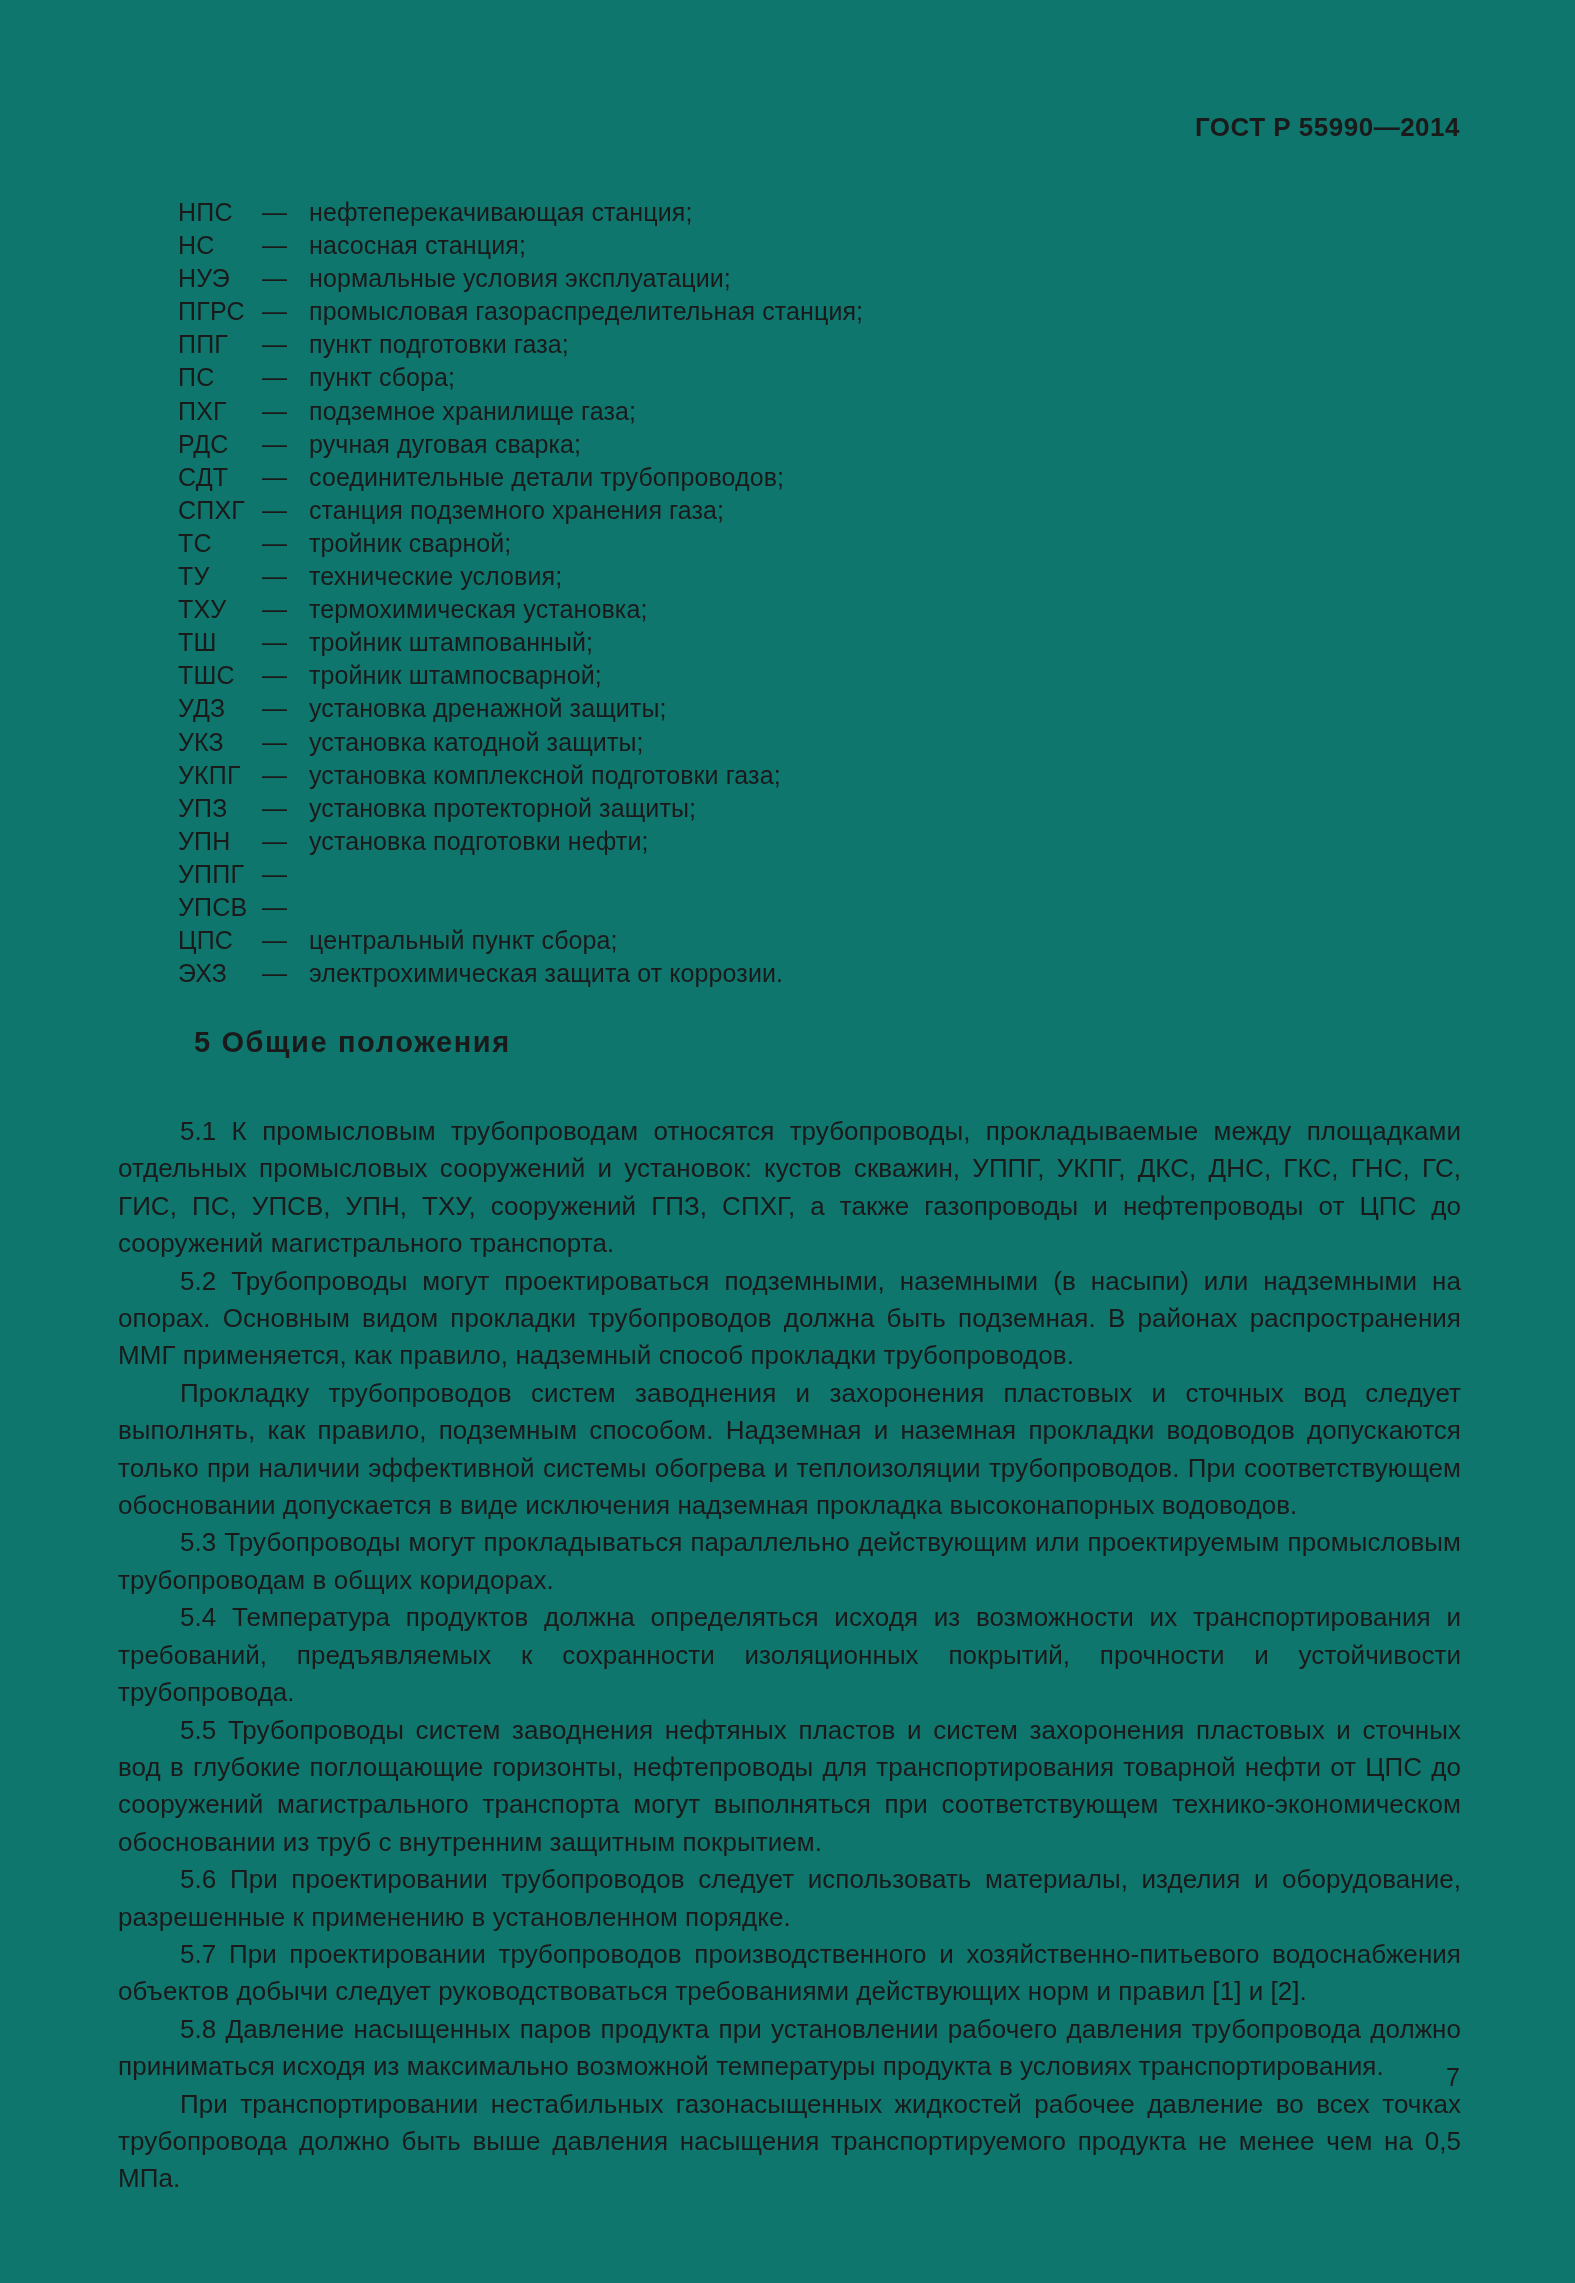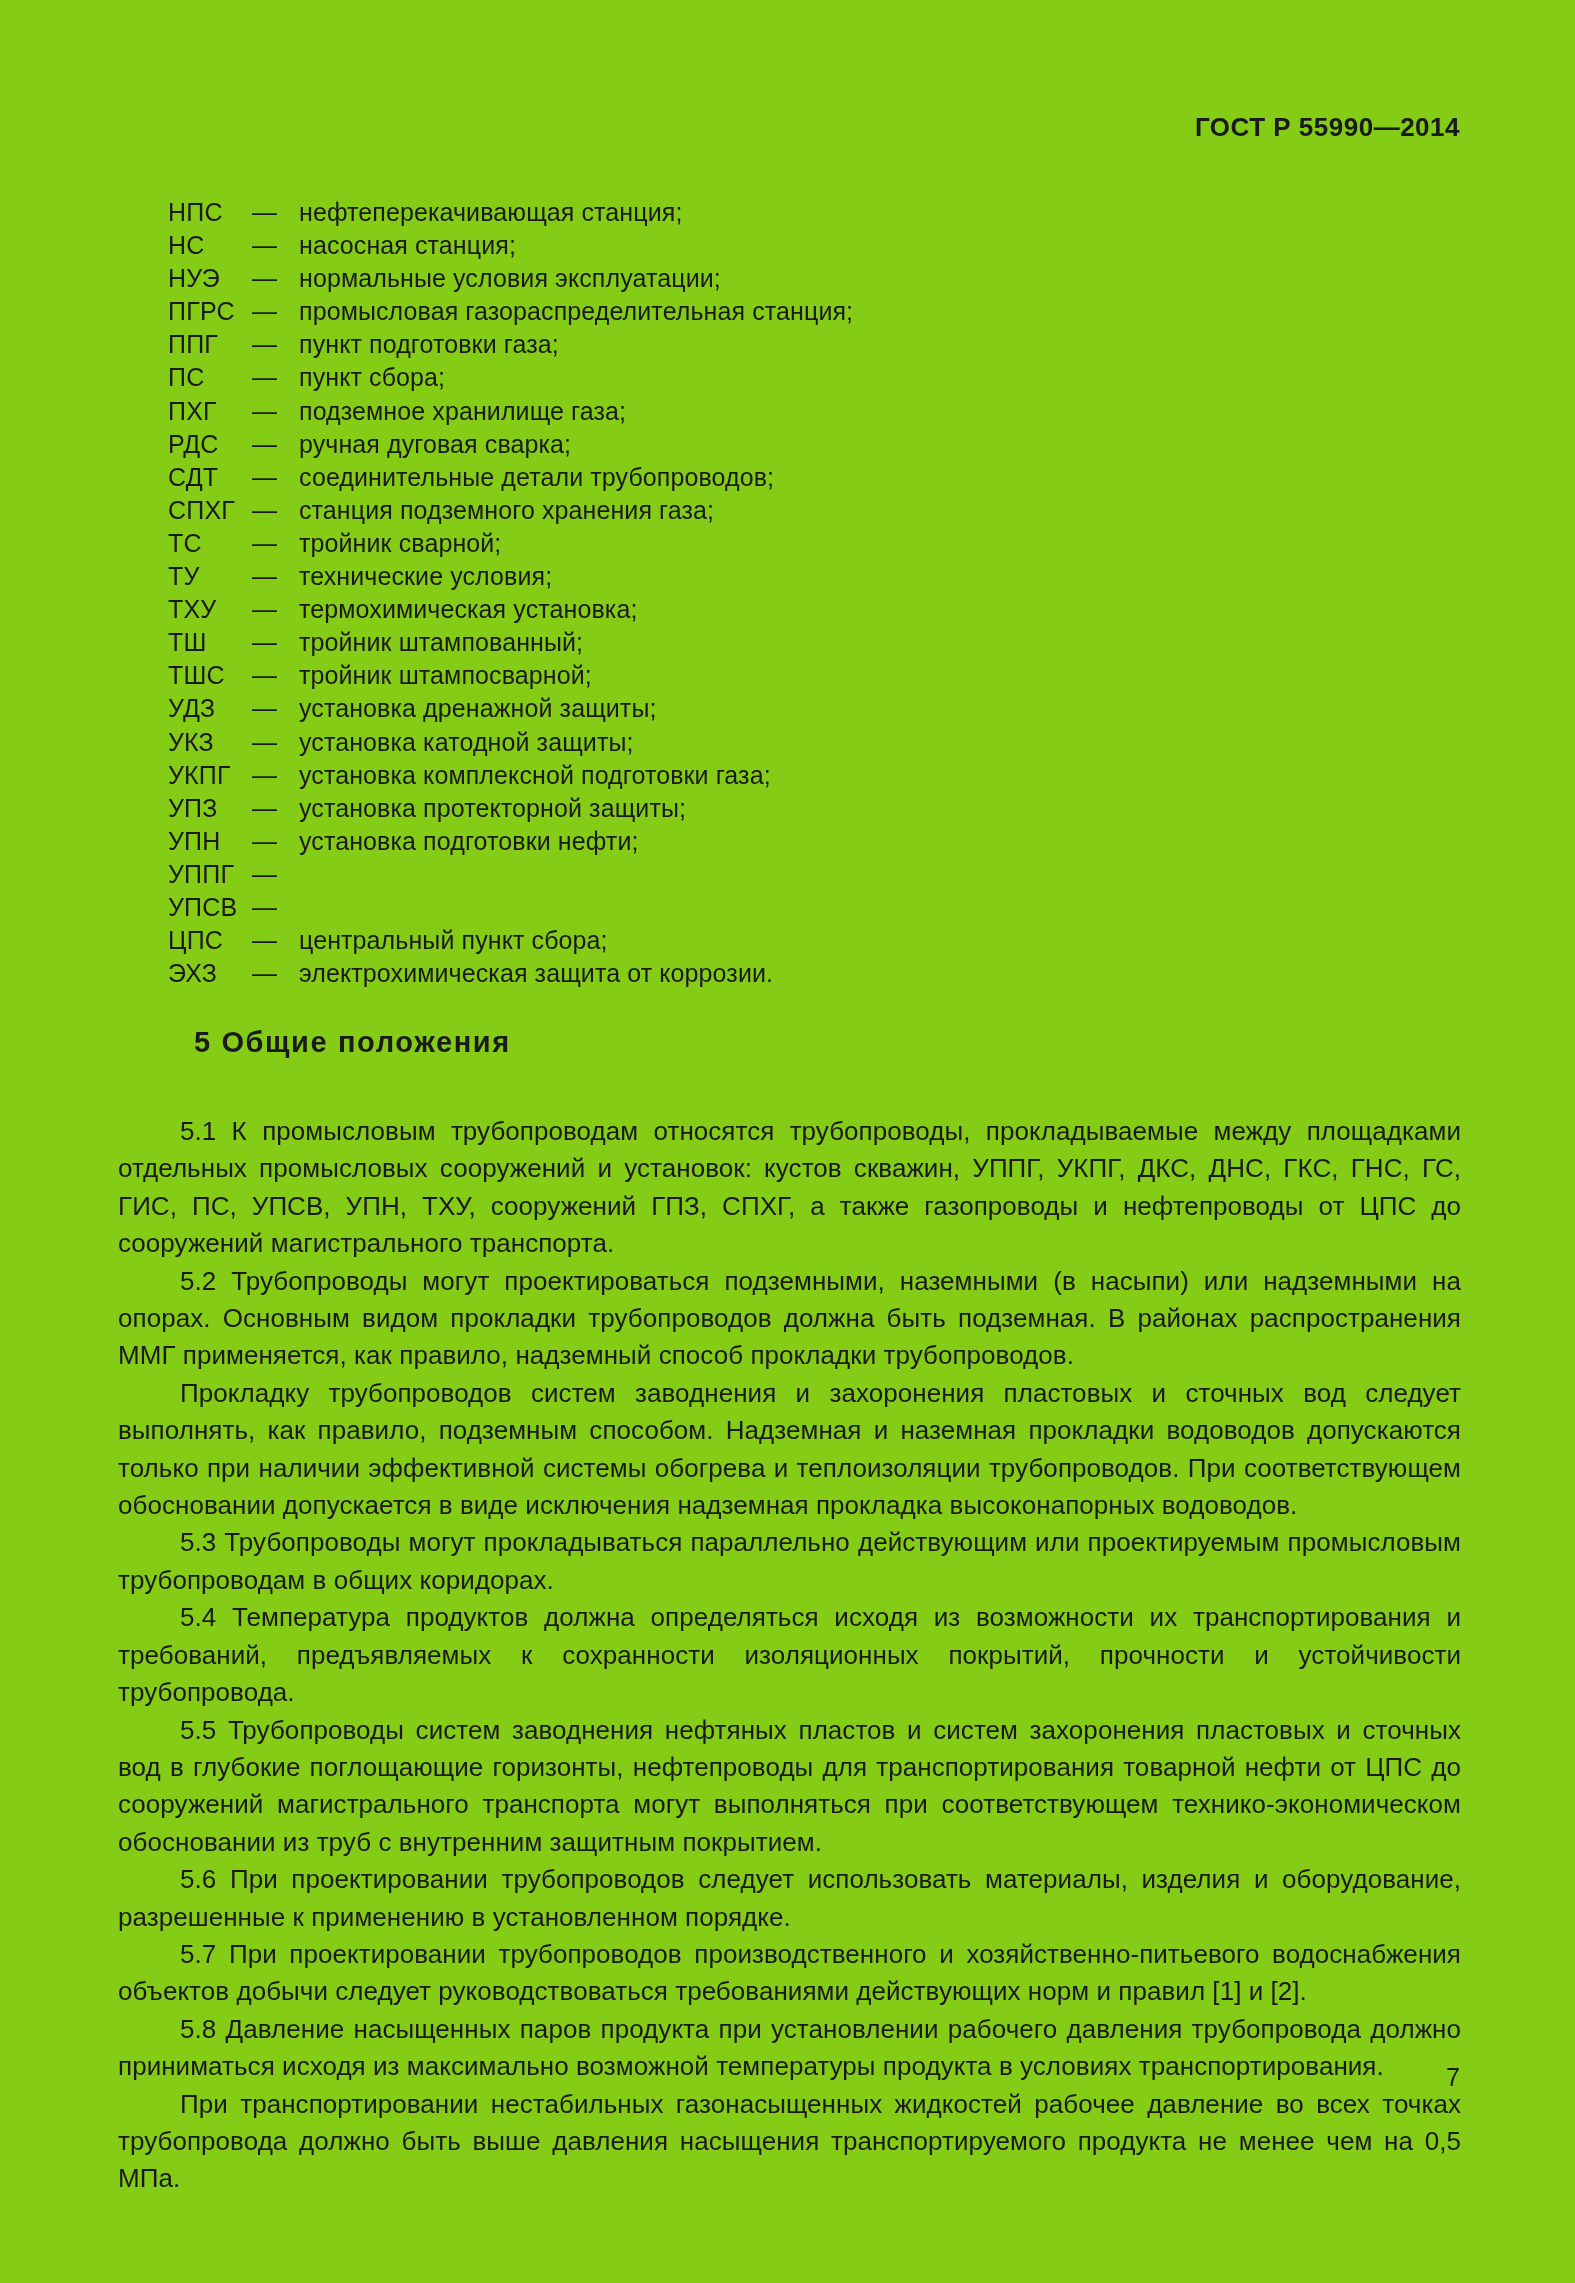--- a/index.html
+++ b/index.html
@@ -9,41 +9,41 @@
     background: #ffffff;
   }
   body {
     font-family: "Liberation Sans", sans-serif;
     color: #1a1a1a;
   }
   .page {
     position: relative;
     width: 1575px;
     height: 2283px;
-    background: #84cc16;
+    background: #0f766e;
     overflow: hidden;
     box-sizing: border-box;
   }
 
   
   .running-header {
     position: absolute;
     top: 112px;
     right: 115px;
     font-size: 26px;
     font-weight: bold;
     letter-spacing: 0.5px;
     white-space: nowrap;
   }
 
   
   .abbr-list {
     position: absolute;
     top: 196px;
-    left: 168px;
+    left: 178px;
     width: 1280px;
   }
   .abbr-row {
     display: flex;
     align-items: baseline;
     height: 33.1px;
     font-size: 25px;
     line-height: 33.1px;
     white-space: nowrap;
   }

